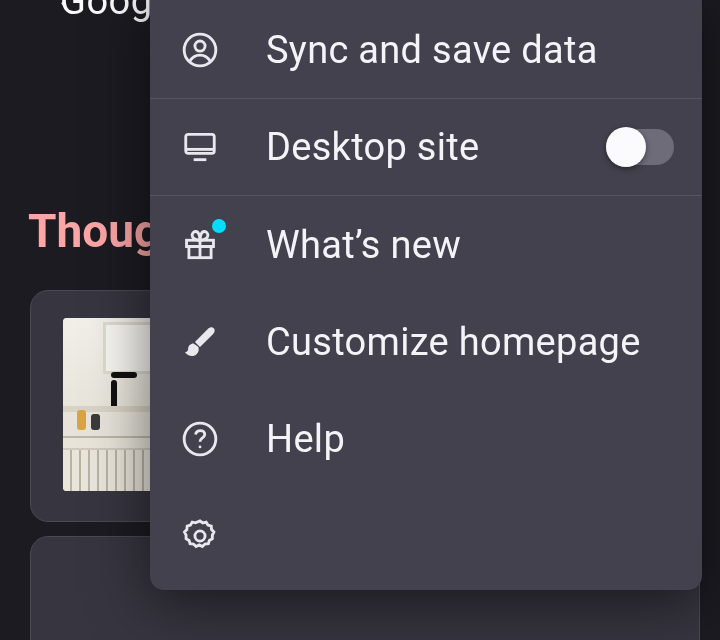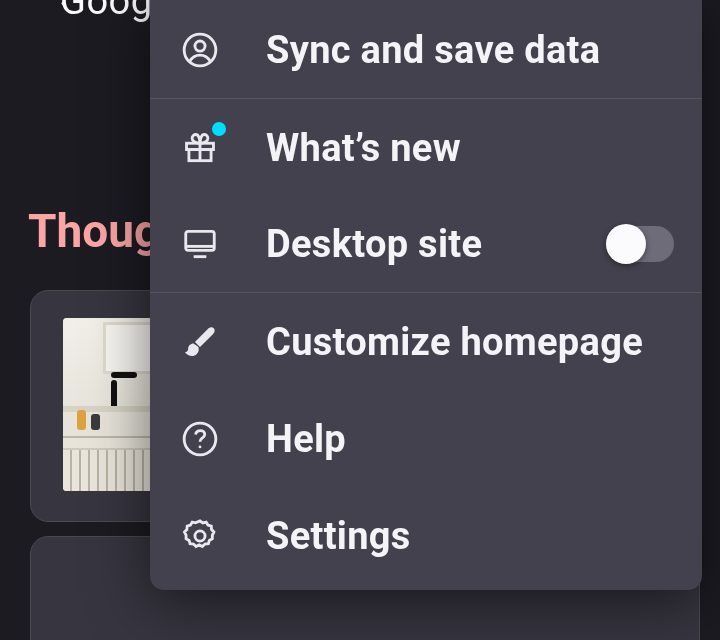--- a/index.html
+++ b/index.html
@@ -93,21 +93,21 @@
       flex: 0 0 44px;
       display: flex; align-items: center; justify-content: center;
       color: #e8e8ee;
       position: relative;
     }
     .mi-icon svg { width: 38px; height: 38px; }
     .mi-label {
       margin-left: 44px;
       color: #f4f4f8;
       font-size: 38px;
-      font-weight: 700;
+      font-weight: 400;
       letter-spacing: 0.3px;
     }
     .notif-dot {
       position: absolute;
       right: -4px; top: -4px;
       width: 14px; height: 14px;
       background: #00ddff;
       border-radius: 50%;
     }
     .toggle {
@@ -157,48 +157,48 @@
     <span class="mi-icon">
       <svg viewBox="0 0 24 24" fill="none" stroke="currentColor" stroke-width="1.8">
         <circle cx="12" cy="12" r="10"></circle>
         <circle cx="12" cy="9.5" r="3.2"></circle>
         <path d="M5.5 19.2c1.4-2.6 3.9-4 6.5-4s5.1 1.4 6.5 4"></path>
       </svg>
     </span>
     <span class="mi-label">Sync and save data</span>
   </div>
 
+  <div class="menu-item div-after">
+    <span class="mi-icon">
+      <svg viewBox="0 0 24 24" fill="none" stroke="currentColor" stroke-width="1.8">
+        <rect x="3" y="4" width="18" height="12" rx="1.5"></rect>
+        <path d="M3 13.5h18"></path>
+        <path d="M8 20h8"></path>
+      </svg>
+    </span>
+    <span class="mi-label">Desktop site</span>
+    <span class="toggle">
+        <span class="knob"></span>
+      </span>
+  </div>
+
   <div class="menu-item">
     <span class="mi-icon">
       <svg viewBox="0 0 24 24" fill="none" stroke="currentColor" stroke-width="1.8">
         <rect x="3.5" y="9" width="17" height="4"></rect>
         <rect x="5" y="13" width="14" height="7"></rect>
         <path d="M12 9v11"></path>
         <path d="M12 9c-3 0-5-1.4-5-3.1C7 4.3 8.2 3.5 9.4 3.5 11 3.5 12 6 12 9z"></path>
         <path d="M12 9c3 0 5-1.4 5-3.1 0-1.6-1.2-2.4-2.4-2.4C13 3.5 12 6 12 9z"></path>
       </svg>
       <span class="notif-dot"></span>
     </span>
     <span class="mi-label">What’s new</span>
   </div>
 
-  <div class="menu-item div-after">
-    <span class="mi-icon">
-      <svg viewBox="0 0 24 24" fill="none" stroke="currentColor" stroke-width="1.8">
-        <rect x="3" y="4" width="18" height="12" rx="1.5"></rect>
-        <path d="M3 13.5h18"></path>
-        <path d="M8 20h8"></path>
-      </svg>
-    </span>
-    <span class="mi-label">Desktop site</span>
-    <span class="toggle">
-        <span class="knob"></span>
-      </span>
-  </div>
-
   <div class="menu-item">
     <span class="mi-icon">
       <svg viewBox="0 0 24 24" fill="currentColor">
         <path d="M20.7 3.3c-.9-.9-2.5-.7-3.6.4L8.8 12l3.2 3.2 8.3-8.3c1.1-1.1 1.3-2.7.4-3.6z"></path>
         <path d="M7.9 13c-1.9 0-3.4 1.5-3.4 3.4 0 1.4-1.2 2-2 2.1 1 1.4 2.8 2.3 4.4 2.3 2.4 0 4.3-1.9 4.3-4.3 0-.5-.1-1-.3-1.5L7.9 13z"></path>
       </svg>
     </span>
     <span class="mi-label">Customize homepage</span>
   </div>
 
@@ -213,16 +213,15 @@
     <span class="mi-label">Help</span>
   </div>
 
   <div class="menu-item">
     <span class="mi-icon">
       <svg viewBox="0 0 24 24" fill="none" stroke="currentColor" stroke-width="1.8">
         <circle cx="12" cy="12" r="3.2"></circle>
         <path d="M12 2.5l1.8 1.2 2.1-.5 1.1 1.9 2.1.6.2 2.2 1.5 1.6-1 2-.0 2.2-1.9 1.1-.6 2.1-2.2.2-1.6 1.5-2-1-2 1-1.6-1.5-2.2-.2-.6-2.1-1.9-1.1 0-2.2-1-2 1.5-1.6.2-2.2 2.1-.6 1.1-1.9 2.1.5z"></path>
       </svg>
     </span>
-    <span class="mi-label">Settings</span>
   </div>
 
 </div>
 
 </body></html>

